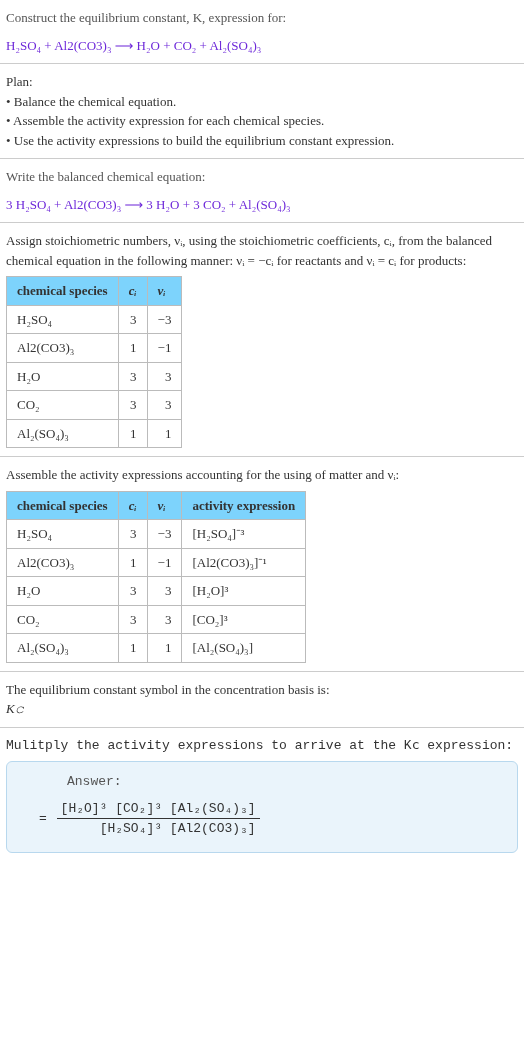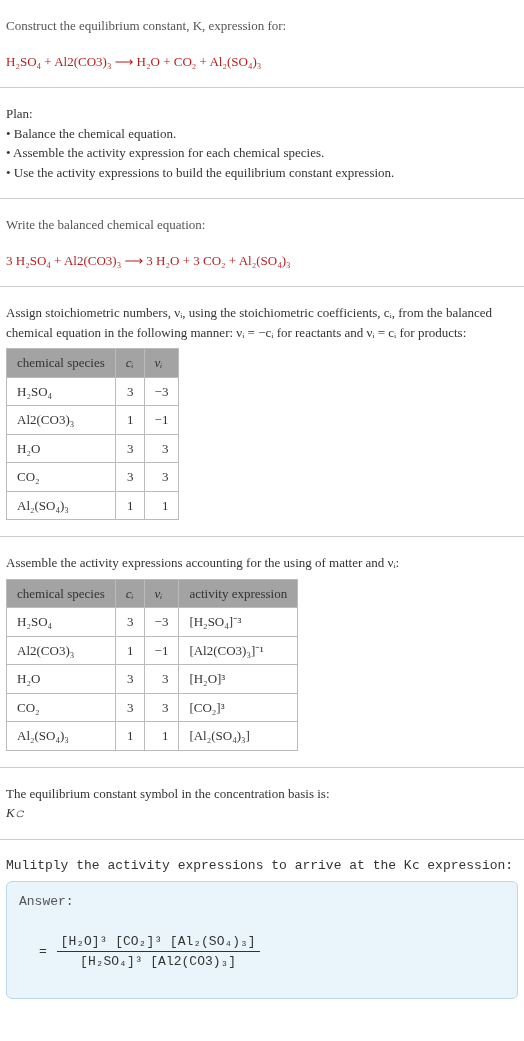--- a/index.html
+++ b/index.html
@@ -1,29 +1,29 @@
 <!DOCTYPE html>
 <html><head>
   <meta charset="utf-8">
   <style>
     * { box-sizing: border-box; margin: 0; padding: 0; }
     body { font-family: Georgia, 'Times New Roman', serif; font-size: 13px; color: #333; background: #fff; width: 524px; line-height: 1.5; }
-    .section { padding: 16px 6px; border-bottom: 1px solid #ccc; }
+    .section { padding: 8px 6px; border-bottom: 1px solid #ccc; }
     .section:last-child { border-bottom: none; }
     .prompt { color: #555; }
-    .equation { margin-top: 16px; color: #b91c1c; }
+    .equation { margin-top: 8px; color: #6d28d9; }
     table { border-collapse: collapse; margin-top: 6px; }
     th, td { border: 1px solid #bbb; padding: 4px 10px; text-align: left; font-weight: normal; }
-    th { background: #a3a3a3; }
+    th { background: #7dd3fc; font-weight: bold; }
     .ital { font-style: italic; }
     td.num { text-align: right; }
     .answer-box { background: #eaf4fb; border: 1px solid #b8d8ee; border-radius: 6px; padding: 10px 12px; margin-top: 6px; }
-    .answer-label { color: #555; margin-bottom: 4px; }
+    .answer-label { color: #555; margin-bottom: 4px; margin-left: 48px; }
     .indent { margin-left: 20px; }
-    .frac { display: inline-block; vertical-align: middle; text-align: center; margin: 16px 2px; }
+    .frac { display: inline-block; vertical-align: middle; text-align: right; margin: 3px 2px; }
     .frac .num { display: block; border-bottom: 1px solid #333; padding: 0 4px; }
     .frac .den { display: block; padding: 0 4px; }
     .expr-line { margin-top: 2px; }
   </style>
 </head>
 <body>
 
 <div class="section">
   <div class="prompt">Construct the equilibrium constant, K, expression for:</div>
   <div class="equation">H₂SO₄ + Al2(CO3)₃ ⟶ H₂O + CO₂ + Al₂(SO₄)₃</div>

